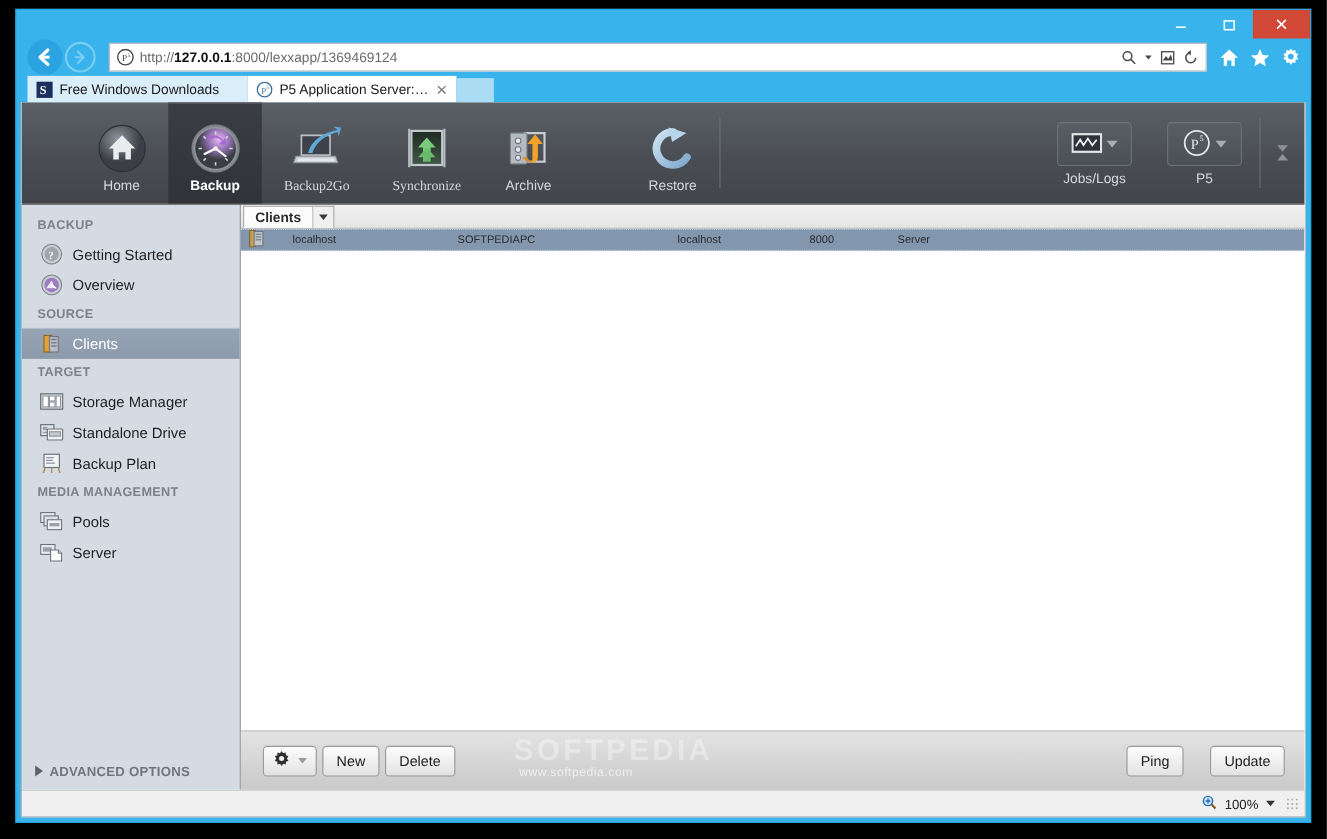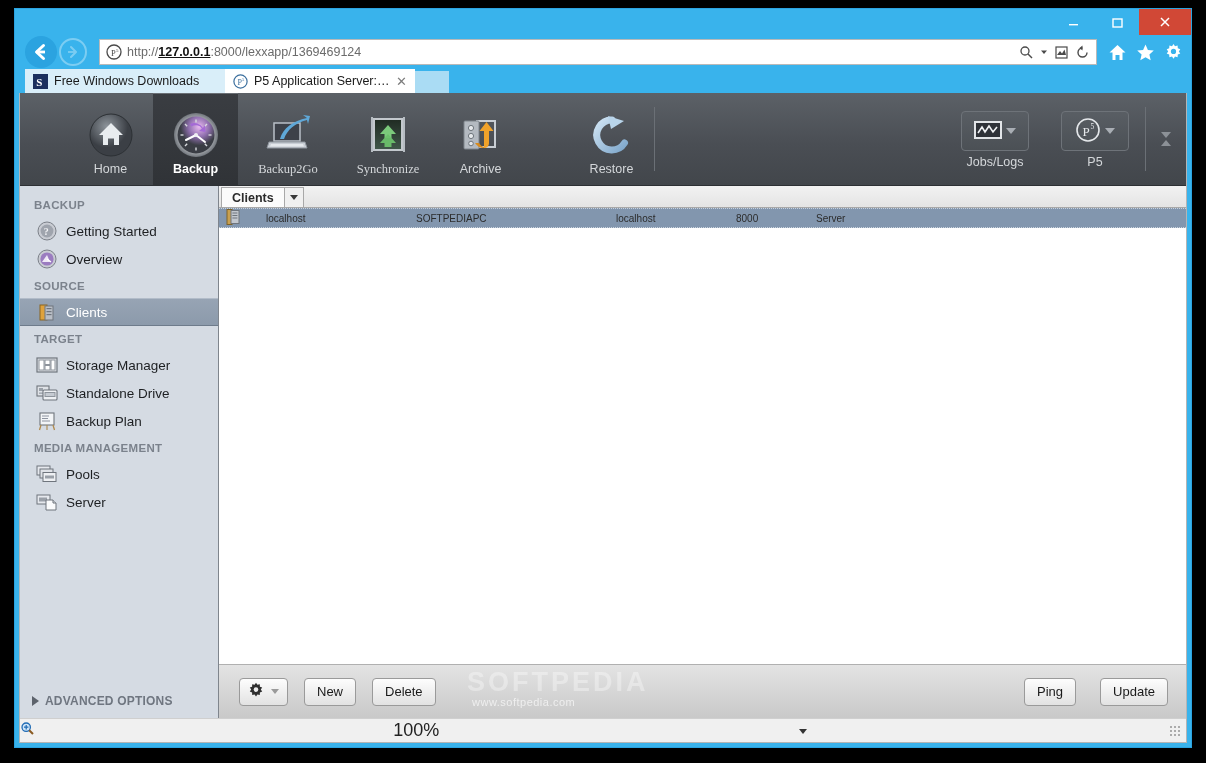--- a/index.html
+++ b/index.html
@@ -62,21 +62,21 @@
     padding: 0 4px 0 6px;
     font-size: 12.5px;
     color: #666;
     position: relative;
   }
   .url-favicon {
     width: 16px; height: 16px; flex:0 0 16px;
     margin-right: 5px;
   }
   .url-text { flex: 1 1 auto; white-space: nowrap; overflow: hidden; color:#6b6b6b; }
-  .url-text b { color: #111; font-weight: 700; text-decoration: underline; }
+  .url-text b { color: #111; font-weight: 700; }
   .urlbar-icons { display:flex; align-items:center; gap:6px; padding-right:2px; }
   .urlbar-icons .ic { color:#4a4a4a; display:flex; align-items:center; }
   .navrow-right { display:flex; align-items:center; gap:9px; margin-left:11px; }
   .navrow-right .ic { color:#fff; display:flex; align-items:center; }
 
   
   .tabstrip {
     height: 24px;
     display: flex; align-items: flex-end;
     padding-left: 10px;
@@ -280,21 +280,21 @@
   }
   .btn {
     height: 28px;
     min-width: 50px;
     padding: 0 12px;
     border: 1px solid #9a9a9a;
     border-radius: 4px;
     background: linear-gradient(#fdfdfd, #e2e2e2);
     font-size: 13px; color: #1a1a1a;
     display:flex; align-items:center; justify-content:center;
-    margin-right: 16px;
+    margin-right: 5px;
   }
   .btn.gear { padding: 0 8px; gap: 7px; min-width: 0; }
   .foot-right { margin-left: auto; display:flex; }
   .foot-right .btn { margin-right: 0; margin-left: 24px; }
   .watermark {
     position:absolute; left: 253px; top: 31px;
     font-size: 11px; color: rgba(255,255,255,0.65);
     letter-spacing: .5px;
     pointer-events:none;
   }
@@ -304,23 +304,23 @@
     color: rgba(255,255,255,0.35);
     letter-spacing: 3px;
     pointer-events:none;
   }
 
   
   .statusbar {
     height: 24px; flex: 0 0 24px;
     background: #f0f0f0;
     border-top: 1px solid #cfcfcf;
-    display: flex; align-items:center; justify-content: space-between;
+    display: flex; align-items:center; justify-content: flex-end;
     padding-right: 6px;
-    font-size: 18px; color:#222;
+    font-size: 12px; color:#222;
     gap: 6px;
   }
   .zoom-grip {
     width:10px;height:10px;margin-left:4px;
     background:
       radial-gradient(circle 1px at 1px 1px, #9a9a9a 99%, transparent 0) 0 0/4px 4px repeat;
     opacity:.8;
   }
 </style>
 </head>

